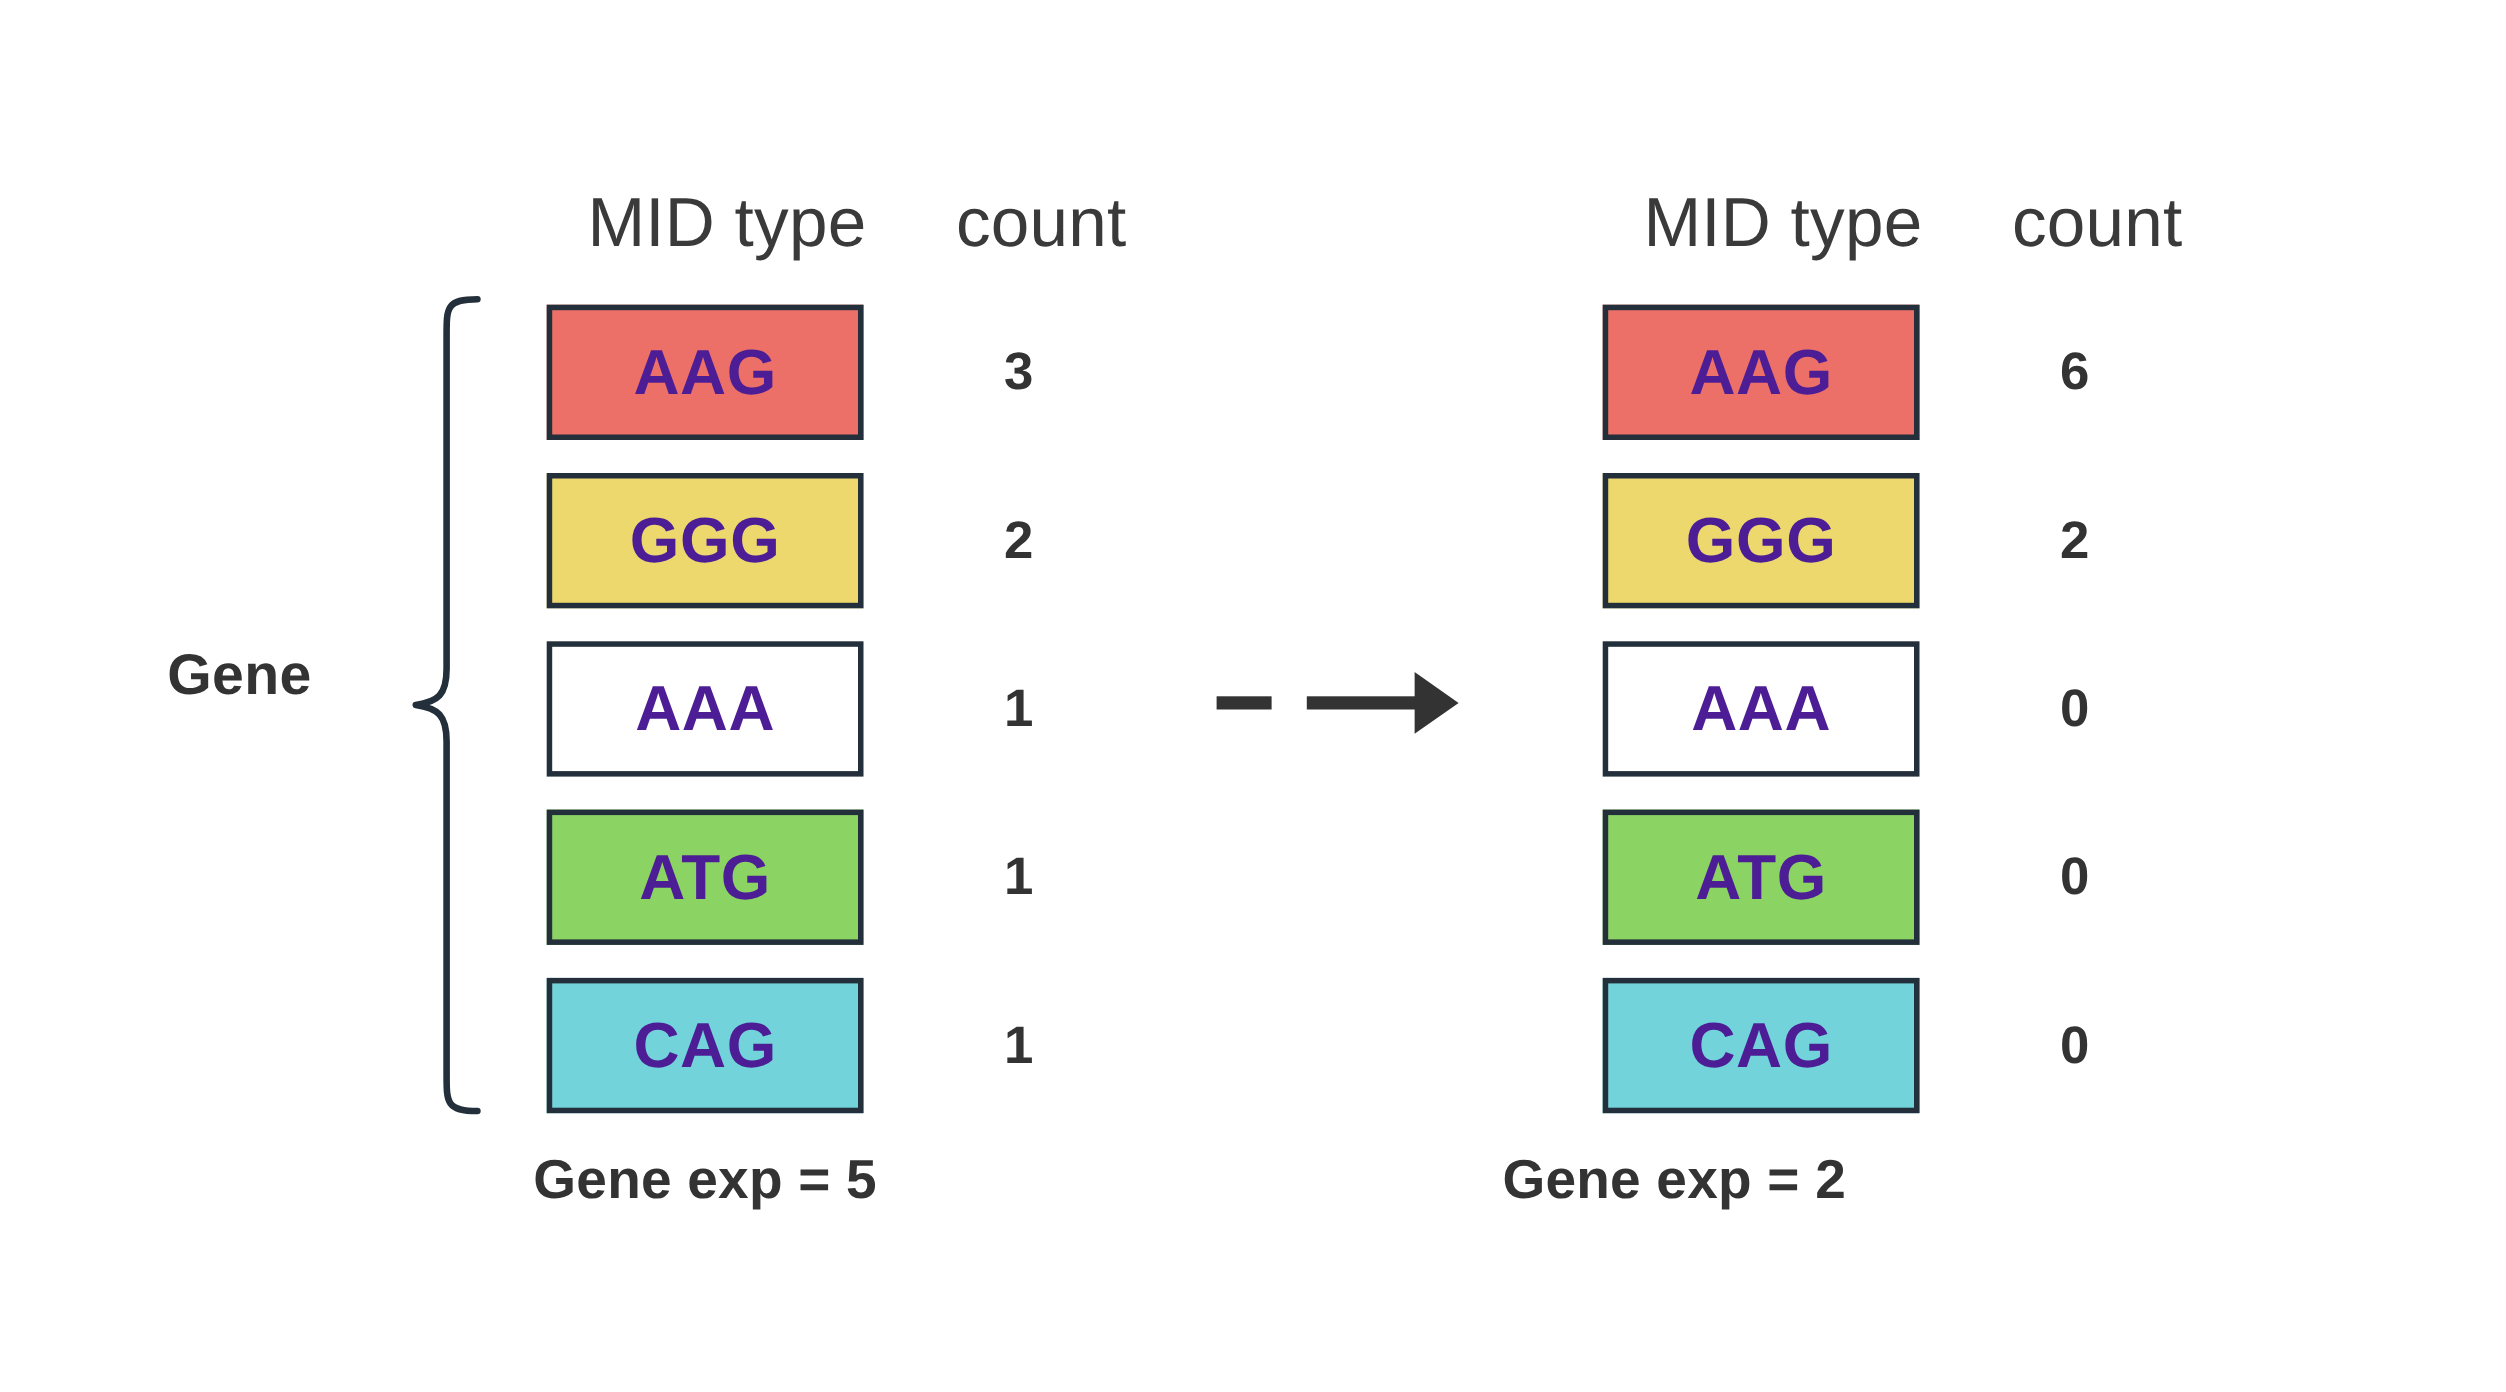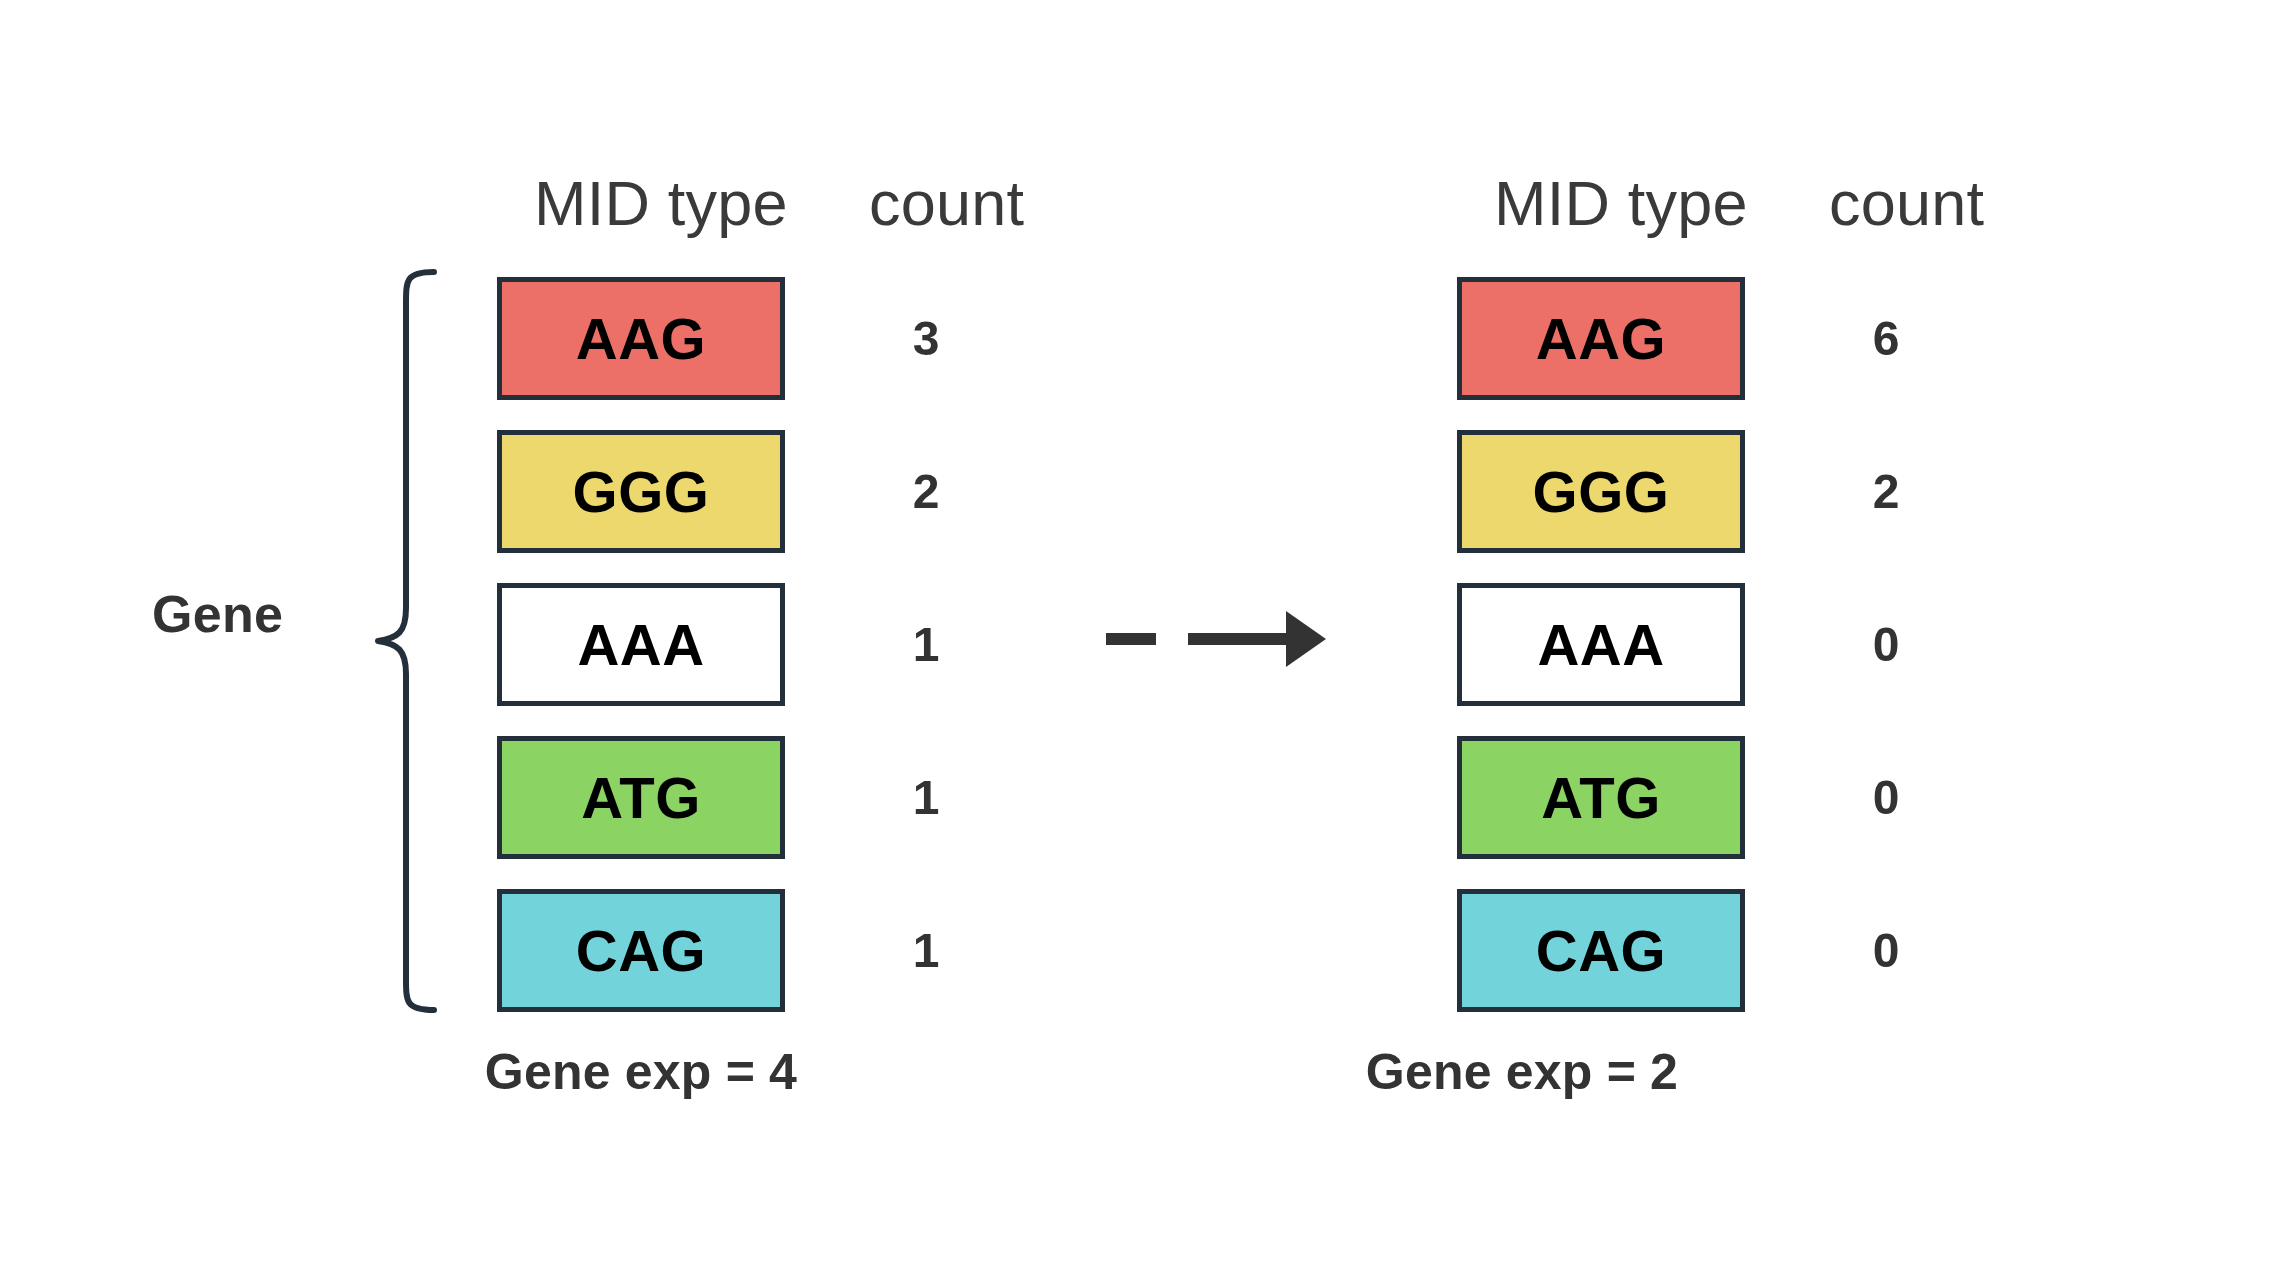--- a/index.html
+++ b/index.html
@@ -36,21 +36,21 @@
     height: 123px;
     box-sizing: border-box;
     border: 5px solid #232f3a;
     display: flex;
     align-items: center;
     justify-content: center;
   }
   .mid-box-label {
     font-size: 58px;
     font-weight: 700;
-    color: #000000;
+    color: #4c1d95;
     letter-spacing: 0.5px;
     line-height: 1;
   }
 
   
   .count-value {
     position: absolute;
     width: 120px;
     text-align: center;
     font-size: 48px;
@@ -123,21 +123,21 @@
   <div class="mid-box" style="left:497px; top:736px; background:#8BD464;">
     <span class="mid-box-label">ATG</span>
   </div>
   <div class="count-value" style="left:866px; top:736px;">1</div>
 
   <div class="mid-box" style="left:497px; top:889px; background:#72D3DB;">
     <span class="mid-box-label">CAG</span>
   </div>
   <div class="count-value" style="left:866px; top:889px;">1</div>
 
-  <div class="gene-exp" style="left:381px; top:1043px;">Gene exp = 4</div>
+  <div class="gene-exp" style="left:381px; top:1043px;">Gene exp = 5</div>
 
   <div class="flow-arrow" style="left:1100px; top:608px;">
     <svg width="230" height="70" viewBox="0 0 230 70" fill="none" aria-hidden="true">
       <rect x="6" y="25" width="50" height="12" fill="#333333"></rect>
       <rect x="88" y="25" width="100" height="12" fill="#333333"></rect>
       <path d="M186 3 L 226 31 L 186 59 Z" fill="#333333"></path>
     </svg>
   </div>
 
   <div class="col-header" style="left:1494px; top:167px;">MID type</div>

